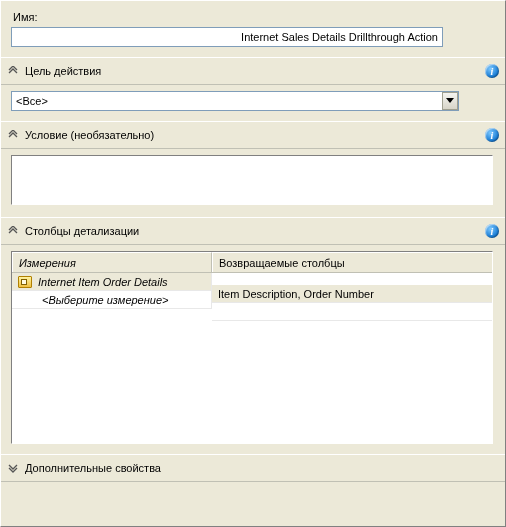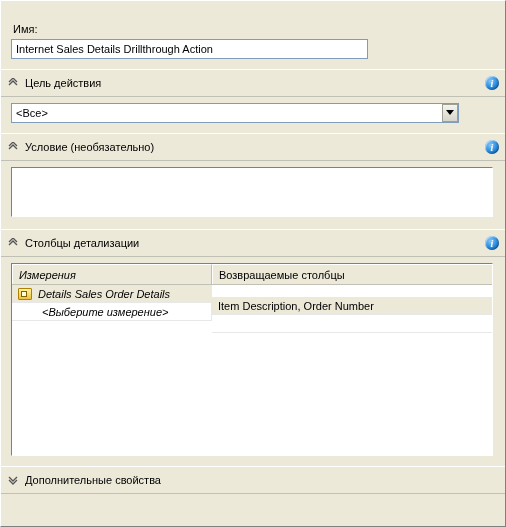--- a/index.html
+++ b/index.html
@@ -47,30 +47,31 @@
     font-family: Georgia, serif;
     font-style: italic;
     font-size: 10px;
     display:inline-flex; align-items:center; justify-content:center;
     box-shadow: inset -1px -1px 1px rgba(0,0,0,.25), inset 1px 1px 1px rgba(255,255,255,.6);
   }
   .block {
     padding: 6px 10px 10px 10px;
   }
   .label {
-    margin: 16px 0 4px 2px;
+    margin: 4px 0 4px 2px;
   }
   .text-input, .select-box {
-    width: 357px;
+    width: 432px;
     height: 20px;
     border: 1px solid #7f9db9;
     background: #fff;
     font: inherit;
     padding: 2px 4px;
     outline: none;
+    text-align: right;
   }
   .select-wrap {
     position: relative;
     width: 448px;
     height: 20px;
   }
   .select-display {
     width: 100%; height: 100%;
     border: 1px solid #7f9db9;
     background: #fff;
@@ -226,21 +227,21 @@
   <div class="block">
     <div class="grid">
       <div class="grid-head">
         <div class="gh col1">Измерения</div>
         <div class="gh col2">Возвращаемые столбцы</div>
       </div>
       <div class="grid-body">
         <div class="gr selected">
           <div class="gc col1">
             <span class="dim-icon"></span>
-            <span>Details Sales Order Details</span>
+            <span>Internet Item Order Details</span>
           </div>
           <div class="gc col2">Item Description, Order Number</div>
         </div>
         <div class="gr">
           <div class="gc col1 placeholder-row">&lt;Выберите измерение&gt;</div>
           <div class="gc col2"></div>
         </div>
       </div>
     </div>
   </div>

